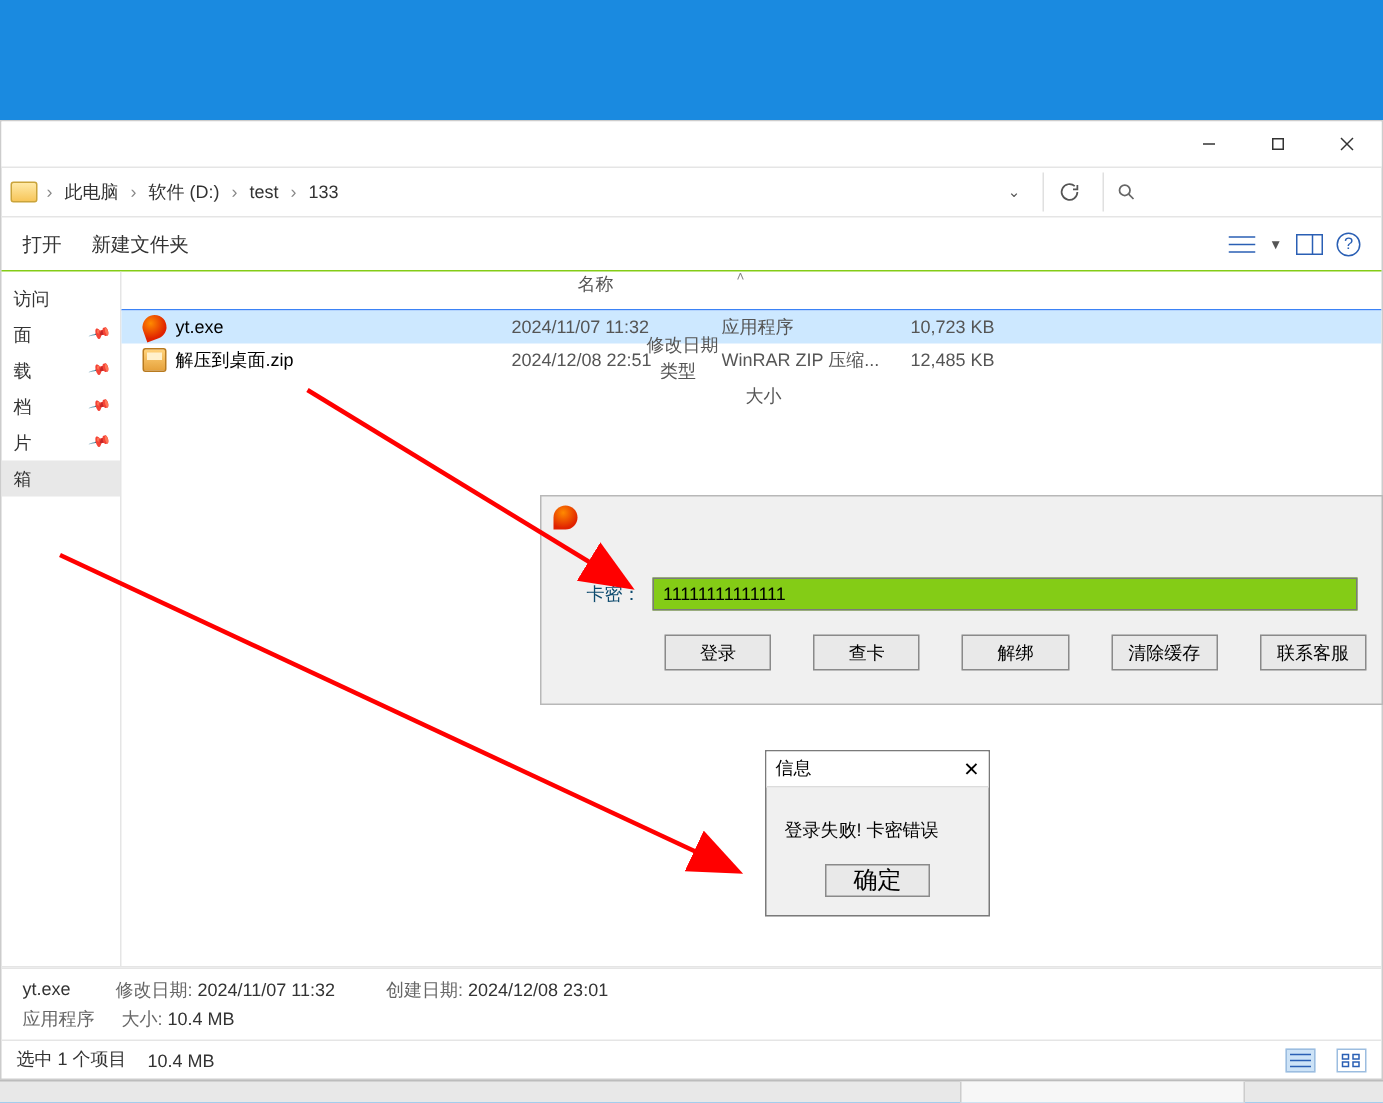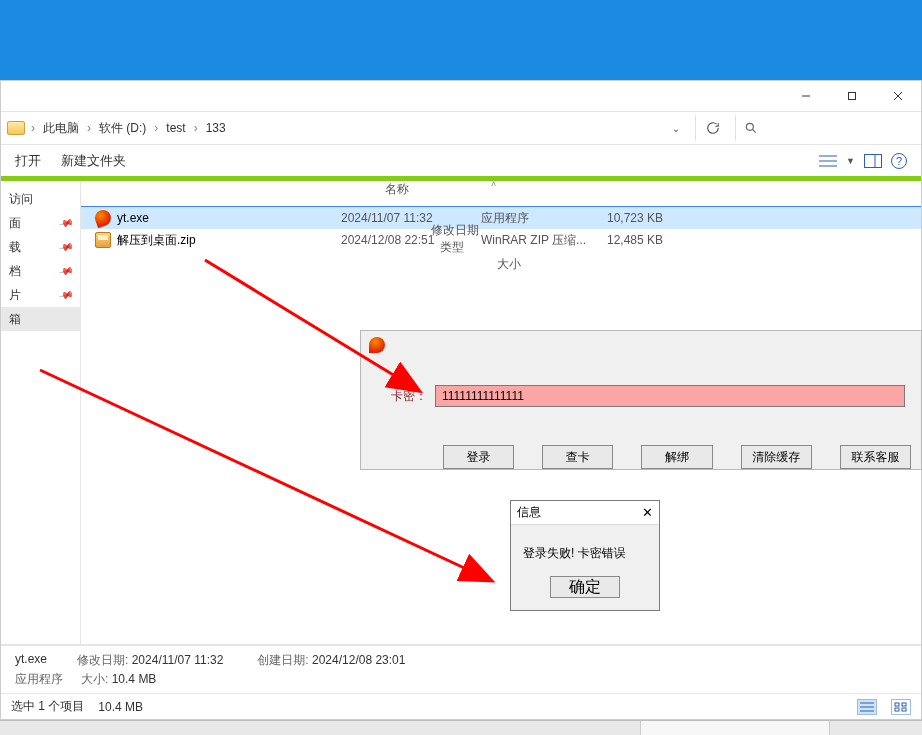--- a/index.html
+++ b/index.html
@@ -30,21 +30,21 @@
   .breadcrumb-sep { color:#888; }
   .breadcrumb-item { padding: 2px 2px; }
   .addr-spacer { flex:1; }
   .addr-dd { width:18px; text-align:center; color:#555; font-size:10px;}
   .addr-refresh { width:34px; height:26px; display:flex;align-items:center;justify-content:center; border-left:1px solid #e0e0e0; margin-left:4px;}
   .searchbox-cell { width:180px; border-left:1px solid #e0e0e0; height:26px; display:flex;align-items:center; padding-left:8px;}
   .searchbox-cell svg{width:14px;height:14px;color:#666;}
 
   .toolbar {
     height: 36px; display:flex; align-items:center; padding: 0 14px; gap: 20px;
-    font-size: 13px; color:#333; border-bottom: 5px solid #84cc16;
+    font-size: 13px; color:#333; border-bottom: 1px solid #84cc16;
   }
   .toolbar-sp { flex:1;}
   .view-icons { display:flex; gap:8px; align-items:center; color:#2a5fb4;}
   .view-icons .vi { width:20px; height:16px; display:flex;align-items:center;justify-content:center; }
 
   .body {
     flex:1; display:flex; overflow:hidden; position: relative;
     border-bottom: 1px solid #e5e5e5;
   }
   .sidebar {
@@ -101,29 +101,29 @@
 
   
   .login-panel {
     position:absolute; left: 360px; top: 330px; width: 562px; height: 140px;
     background: #f0f0f0; border:1px solid #b8b8b8;
   }
   .login-title { height:28px; padding-left:8px; display:flex;align-items:center;}
   .login-title .ico16{transform:none;}
   .login-body { padding: 26px 10px 10px 30px; font-size:12px; }
   .login-row { display:flex; align-items:center; gap:8px;}
-  .login-row label{ color:#7f1d1d;}
+  .login-row label{ color:#0c4a6e;}
   .login-row input {
-    width: 470px; height:22px; border:1px solid #7a7a7a; background:#fca5a5;
+    width: 470px; height:22px; border:1px solid #7a7a7a; background:#84cc16;
     padding: 0 6px; font-size:12px;
   }
   .login-btns { margin-top: 16px; display:flex; gap: 28px; padding-left: 52px;}
   .login-btns button {
     width: 76px; height:24px; background:#e9e9e9; border:1px solid #8a8a8a;
-    font-size:12px; cursor:default;margin-top:22px;
+    font-size:12px; cursor:default;
   }
 
   
   .msg-dialog {
     position:absolute; left: 510px; top: 500px; width: 150px;
     background:#f0f0f0; border:1px solid #7a7a7a;
   }
   .msg-title { height:24px; display:flex; align-items:center; justify-content:space-between;
     padding:0 6px; font-size:12px; background:#ffffff; border-bottom:1px solid #dcdcdc;}
   .msg-close { font-size:13px; font-family: Arial; }

